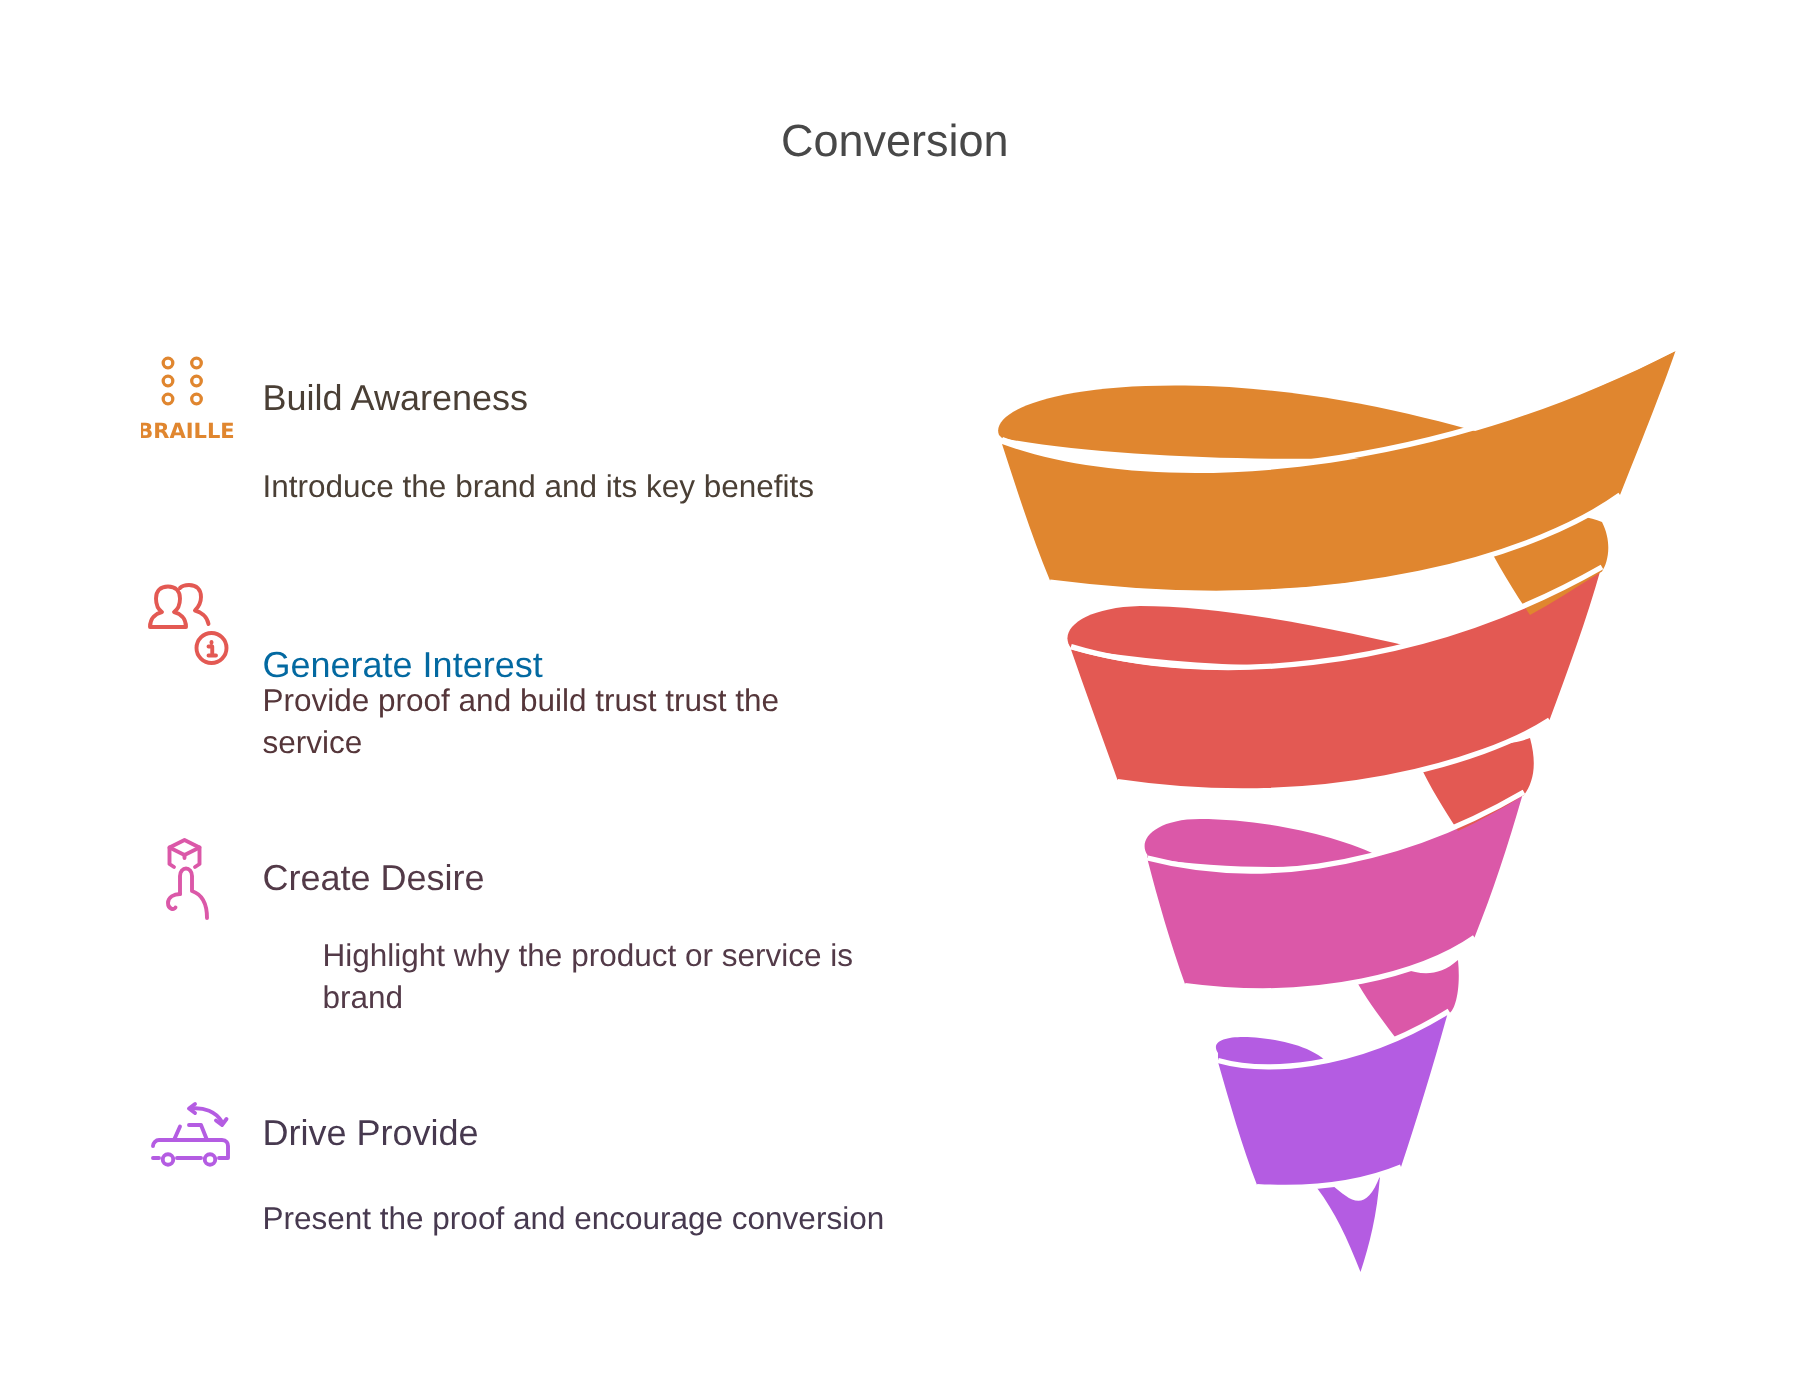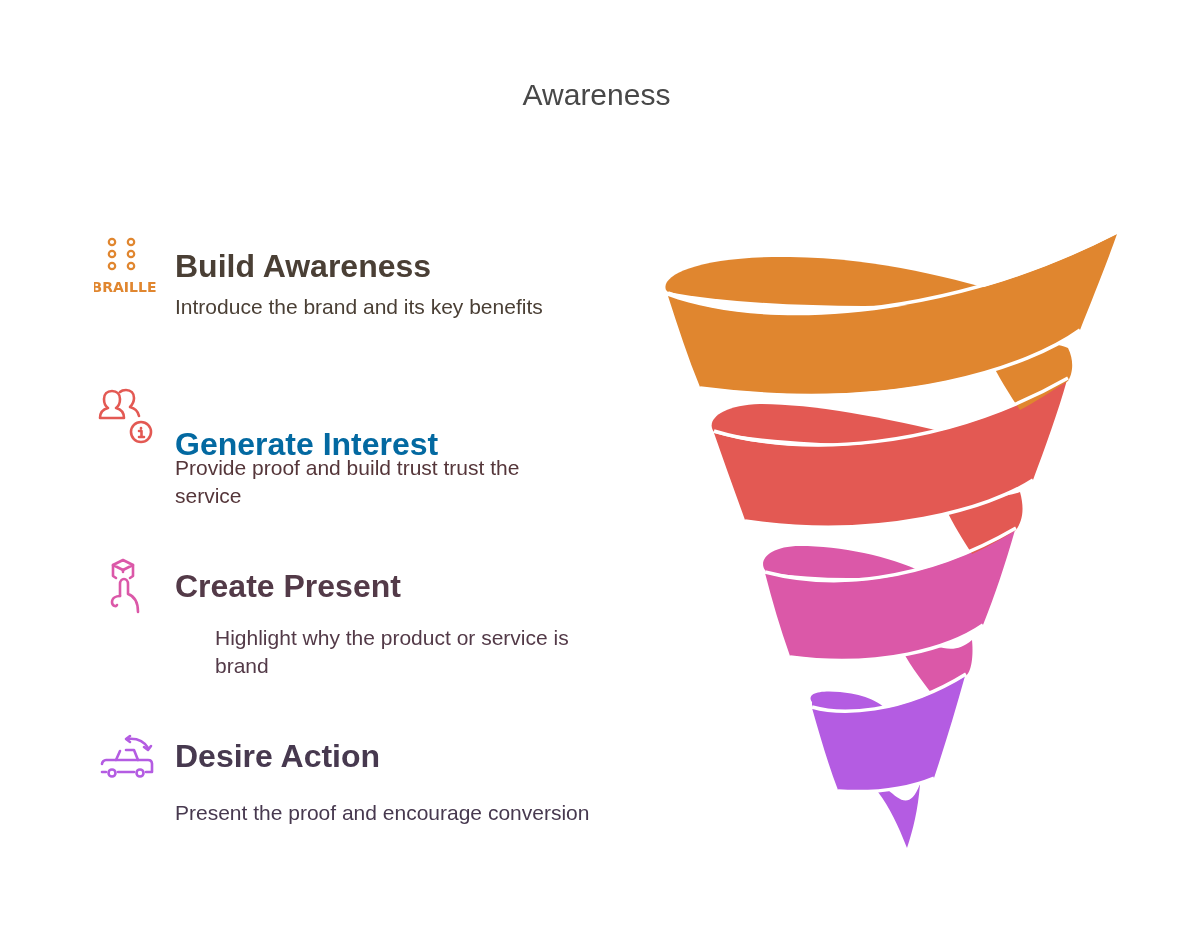--- a/index.html
+++ b/index.html
@@ -1,45 +1,45 @@
 <!DOCTYPE html>
 <html><head>
 <meta charset="utf-8">
 <style>
   html, body { margin: 0; padding: 0; background: #ffffff; }
   body { width: 1200px; height: 929px; position: relative; overflow: hidden;
          font-family: "Liberation Sans", "DejaVu Sans", sans-serif; }
   .title { position: absolute; left: 0; width: 1193px; top: 76px; text-align: center;
            font-size: 30px; line-height: 37px; color: #484848; }
   .icon { position: absolute; width: 64px; height: 64px; }
-  .stage-title { position: absolute; left: 175px; font-size: 32px; font-weight: bold; line-height: 36px; }
+  .stage-title { position: absolute; left: 175px; font-size: 24px; font-weight: normal; line-height: 36px; }
   .stage-desc { position: absolute; left: 175px; width: 440px; font-size: 21px; line-height: 28px; }
   .funnel { position: absolute; left: 0; top: 0; width: 1200px; height: 929px; }
 </style>
 </head>
 <body>
 
 <div class="title">
-  <div>Awareness</div>
+  <div>Conversion</div>
 </div>
 
 <div>
   <svg class="icon" style="left:94px;top:234px;" viewBox="0 0 64 64">
     <g fill="none" stroke="#E0862F" stroke-width="2.2">
       <circle cx="18" cy="8" r="3.2"></circle>
         <circle cx="37" cy="8" r="3.2"></circle>
       <circle cx="18" cy="20" r="3.2"></circle>
         <circle cx="37" cy="20" r="3.2"></circle>
       <circle cx="18" cy="32" r="3.2"></circle>
         <circle cx="37" cy="32" r="3.2"></circle>
     </g>
     <text x="30" y="58" text-anchor="middle" font-family="DejaVu Sans, sans-serif" font-weight="bold" font-size="14" fill="#E0862F">BRAILLE</text>
   </svg>
   <div class="stage-title" style="top:248px;color:#4A3F35;">Build Awareness</div>
-  <div class="stage-desc" style="top:293px;color:#4A3F35;">Introduce the brand and its key benefits</div>
+  <div class="stage-desc" style="top:311px;color:#4A3F35;">Introduce the brand and its key benefits</div>
 </div>
 
 <div>
   <svg class="icon" style="left:94px;top:386px;" viewBox="0 0 64 64">
     <g fill="none" stroke="#E35953" stroke-width="2.6" stroke-linecap="round" stroke-linejoin="round">
       <path d="M6 32 C6 26 10 23 14 22 C11 20 10 17 10 13 C10 8 13 5 18 5 C23 5 26 8 26 13 C26 17 25 20 22 22 C26 23 30 26 30 32 Z"></path>
       <path d="M26 6 C27 5 29 4 32 4 C37 4 40 7 40 12 C40 16 38 19 36 21 C40 22 44 25 45 30"></path>
       <circle cx="47" cy="46" r="10"></circle>
       <path d="M47 42 L47 42.5 M45 45 L47.5 45 L47.5 51 M45 51 L50 51"></path>
     </g>
@@ -53,40 +53,40 @@
 
 <div>
   <svg class="icon" style="left:94px;top:556px;" viewBox="0 0 64 64">
     <g fill="none" stroke="#DB58A8" stroke-width="2.6" stroke-linecap="round" stroke-linejoin="round">
       <path d="M19 9 L29 4 L39 9 L29 14 Z"></path>
       <path d="M19 9 L19 20 L22 22 M39 9 L39 20 L36 22 M29 14 L29 16"></path>
       <path d="M26 40 L26 28 C26 25 28 23 30 23 C32 23 34 25 34 28 L34 38 C40 40 44 45 44 56"></path>
       <path d="M26 40 C22 40 18 42 18 46 C18 50 22 51 23 49"></path>
     </g>
   </svg>
-  <div class="stage-title" style="top:568px;color:#533A48;">Create Present</div>
+  <div class="stage-title" style="top:568px;color:#533A48;">Create Desire</div>
   <div class="stage-desc" style="top:624px;color:#533A48;margin-left:40px;">
     <div>Highlight why the product or service is</div>
     <div>brand</div>
   </div>
 </div>
 
 <div>
   <svg class="icon" style="left:94px;top:726px;" viewBox="0 0 64 64">
     <g fill="none" stroke="#B45CE2" stroke-width="2.6" stroke-linecap="round" stroke-linejoin="round">
       <path d="M36 10 L32 13 L36 16"></path>
       <path d="M33 13 C42 12 50 15 54 22"></path>
       <path d="M50 21 L54 24 L57 20"></path>
       <path d="M26 25 L22 34 M32 24 L40 24 L44 34"></path>
       <path d="M8 38 C8 36 10 34 12 34 L54 34 C57 34 58 36 58 38 L58 46 L52 46 M40 46 L24 46 M12 46 L8 46 Z"></path>
       <circle cx="18" cy="47" r="3.5"></circle>
       <circle cx="46" cy="47" r="3.5"></circle>
     </g>
   </svg>
-  <div class="stage-title" style="top:738px;color:#47394F;">Desire Action</div>
+  <div class="stage-title" style="top:738px;color:#47394F;">Drive Provide</div>
   <div class="stage-desc" style="top:799px;color:#47394F;">Present the proof and encourage conversion</div>
 </div>
 
 <svg class="funnel" viewBox="0 0 1200 929">
 
   <g>
     <path fill="#B45CE2" d="M888 790 C900 800 910 810 920 784 C918 810 913 830 907 848 C898 825 890 808 878 792 Z"></path>
     <path fill="#B45CE2" d="M812 702 C806 693 820 690 840 692 C860 694 880 700 888 712 C860 714 830 712 812 708 Z"></path>
     <path fill="#B45CE2" d="M812 708 C840 716 900 716 965 676 C955 712 945 745 934 778 C905 790 870 792 838 790 C828 764 820 736 812 708 Z"></path>
   </g>

